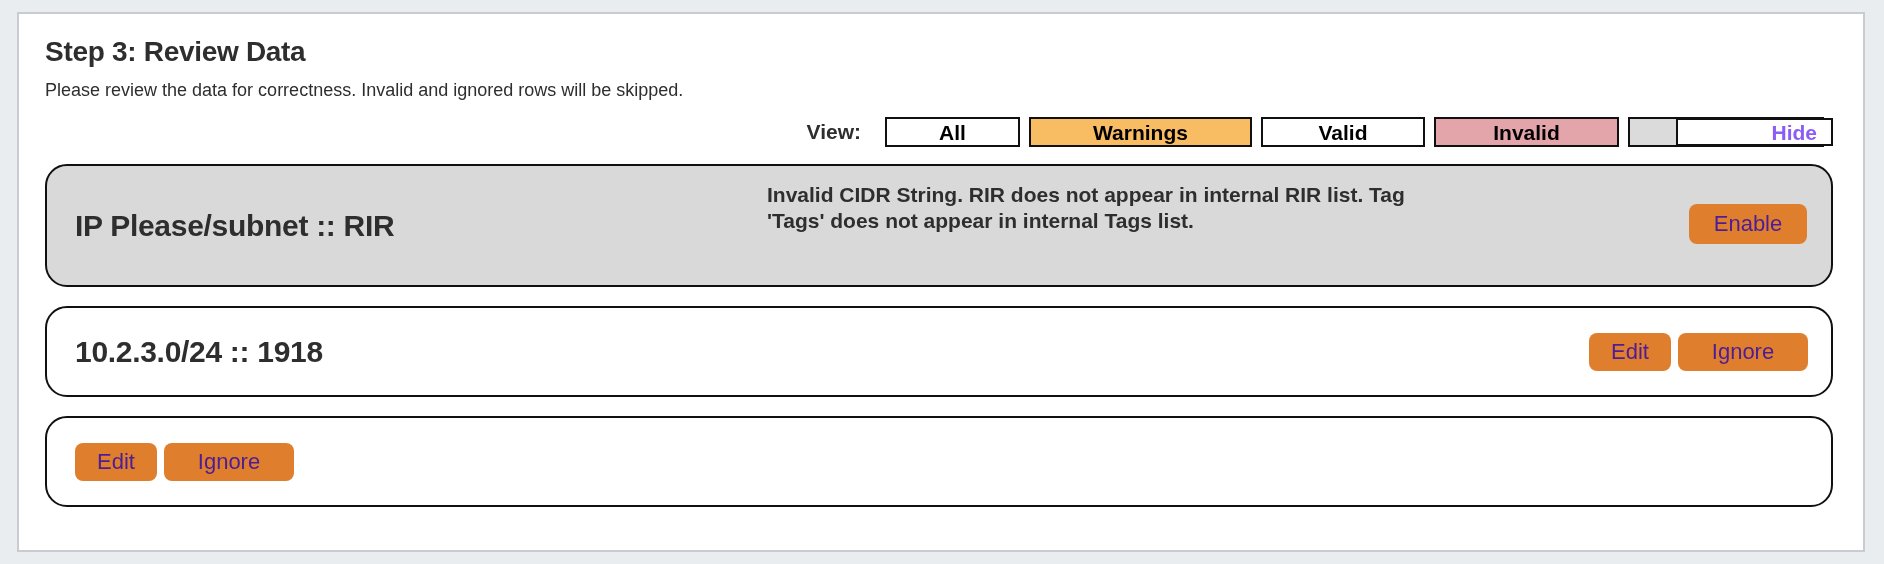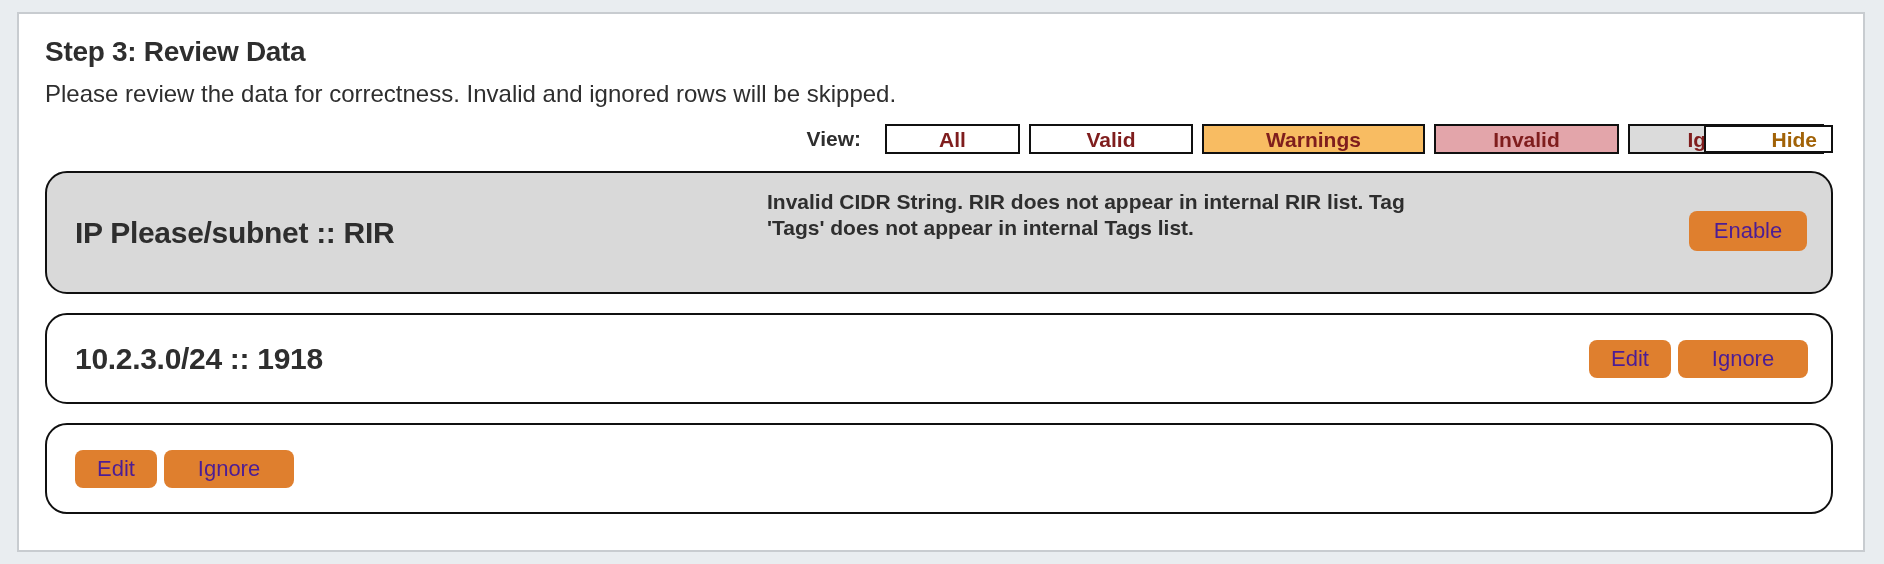--- a/index.html
+++ b/index.html
@@ -19,21 +19,21 @@
     padding: 0 30px 8px 26px;
   }
   .page-title {
     margin-top: 22px;
     font-size: 28px;
     font-weight: bold;
     letter-spacing: -0.3px;
   }
   .page-subtitle {
     margin-top: 12px;
-    font-size: 24px;
+    font-size: 18px;
   }
   .view-row {
     margin-top: 16px;
     position: relative;
     display: flex;
     align-items: center;
     height: 30px;
     justify-content: flex-end;
   }
   .view-label {
@@ -41,40 +41,40 @@
     font-weight: bold;
     margin-right: 24px;
   }
   .filter-btn {
     height: 30px;
     border: 2px solid #101010;
     background: #ffffff;
     font-family: inherit;
     font-size: 21px;
     font-weight: bold;
-    color: #7f1d1d;
+    color: #000000;
     margin-right: 9px;
     line-height: 1;
     cursor: pointer;
   }
   .w-all      { width: 135px; }
   .w-valid    { width: 164px; }
   .w-warnings { width: 223px; background: #F8BC62; }
   .w-invalid  { width: 185px; background: #E3A5AA; }
   .w-ignored  { width: 196px; background: #DBDBDB; }
   .hide-btn {
     position: absolute;
     right: 0; top: 1px;
-    width: 129px; height: 28px;
+    width: 157px; height: 28px;
     border: 2px solid #101010;
     background: #ffffff;
     font-family: inherit;
     font-size: 21px;
     font-weight: bold;
-    color: #a16207;
+    color: #8b5cf6;
     text-align: right;
     padding-right: 14px;
     line-height: 1;
     cursor: pointer;
   }
   .row {
     border: 2px solid #101010;
     border-radius: 22px;
     position: relative;
     display: flex;
@@ -130,22 +130,22 @@
 <body>
 
 <div class="panel">
 
   <div class="page-title">Step 3: Review Data</div>
   <div class="page-subtitle">Please review the data for correctness. Invalid and ignored rows will be skipped.</div>
 
   <div class="view-row">
     <span class="view-label">View:</span>
     <button class="filter-btn w-all">All</button>
+    <button class="filter-btn w-warnings">Warnings</button>
     <button class="filter-btn w-valid">Valid</button>
-    <button class="filter-btn w-warnings">Warnings</button>
     <button class="filter-btn w-invalid">Invalid</button>
     <button class="filter-btn w-ignored">Ignored</button>
     <button class="hide-btn">Hide</button>
   </div>
 
   <div class="row header-row">
     <span class="row-title">IP Please/subnet :: RIR</span>
     <div class="warning-text">Invalid CIDR String. RIR does not appear in internal RIR list. Tag 'Tags' does not appear in internal Tags list.</div>
     <button class="action-btn enable-btn">Enable</button>
   </div>

